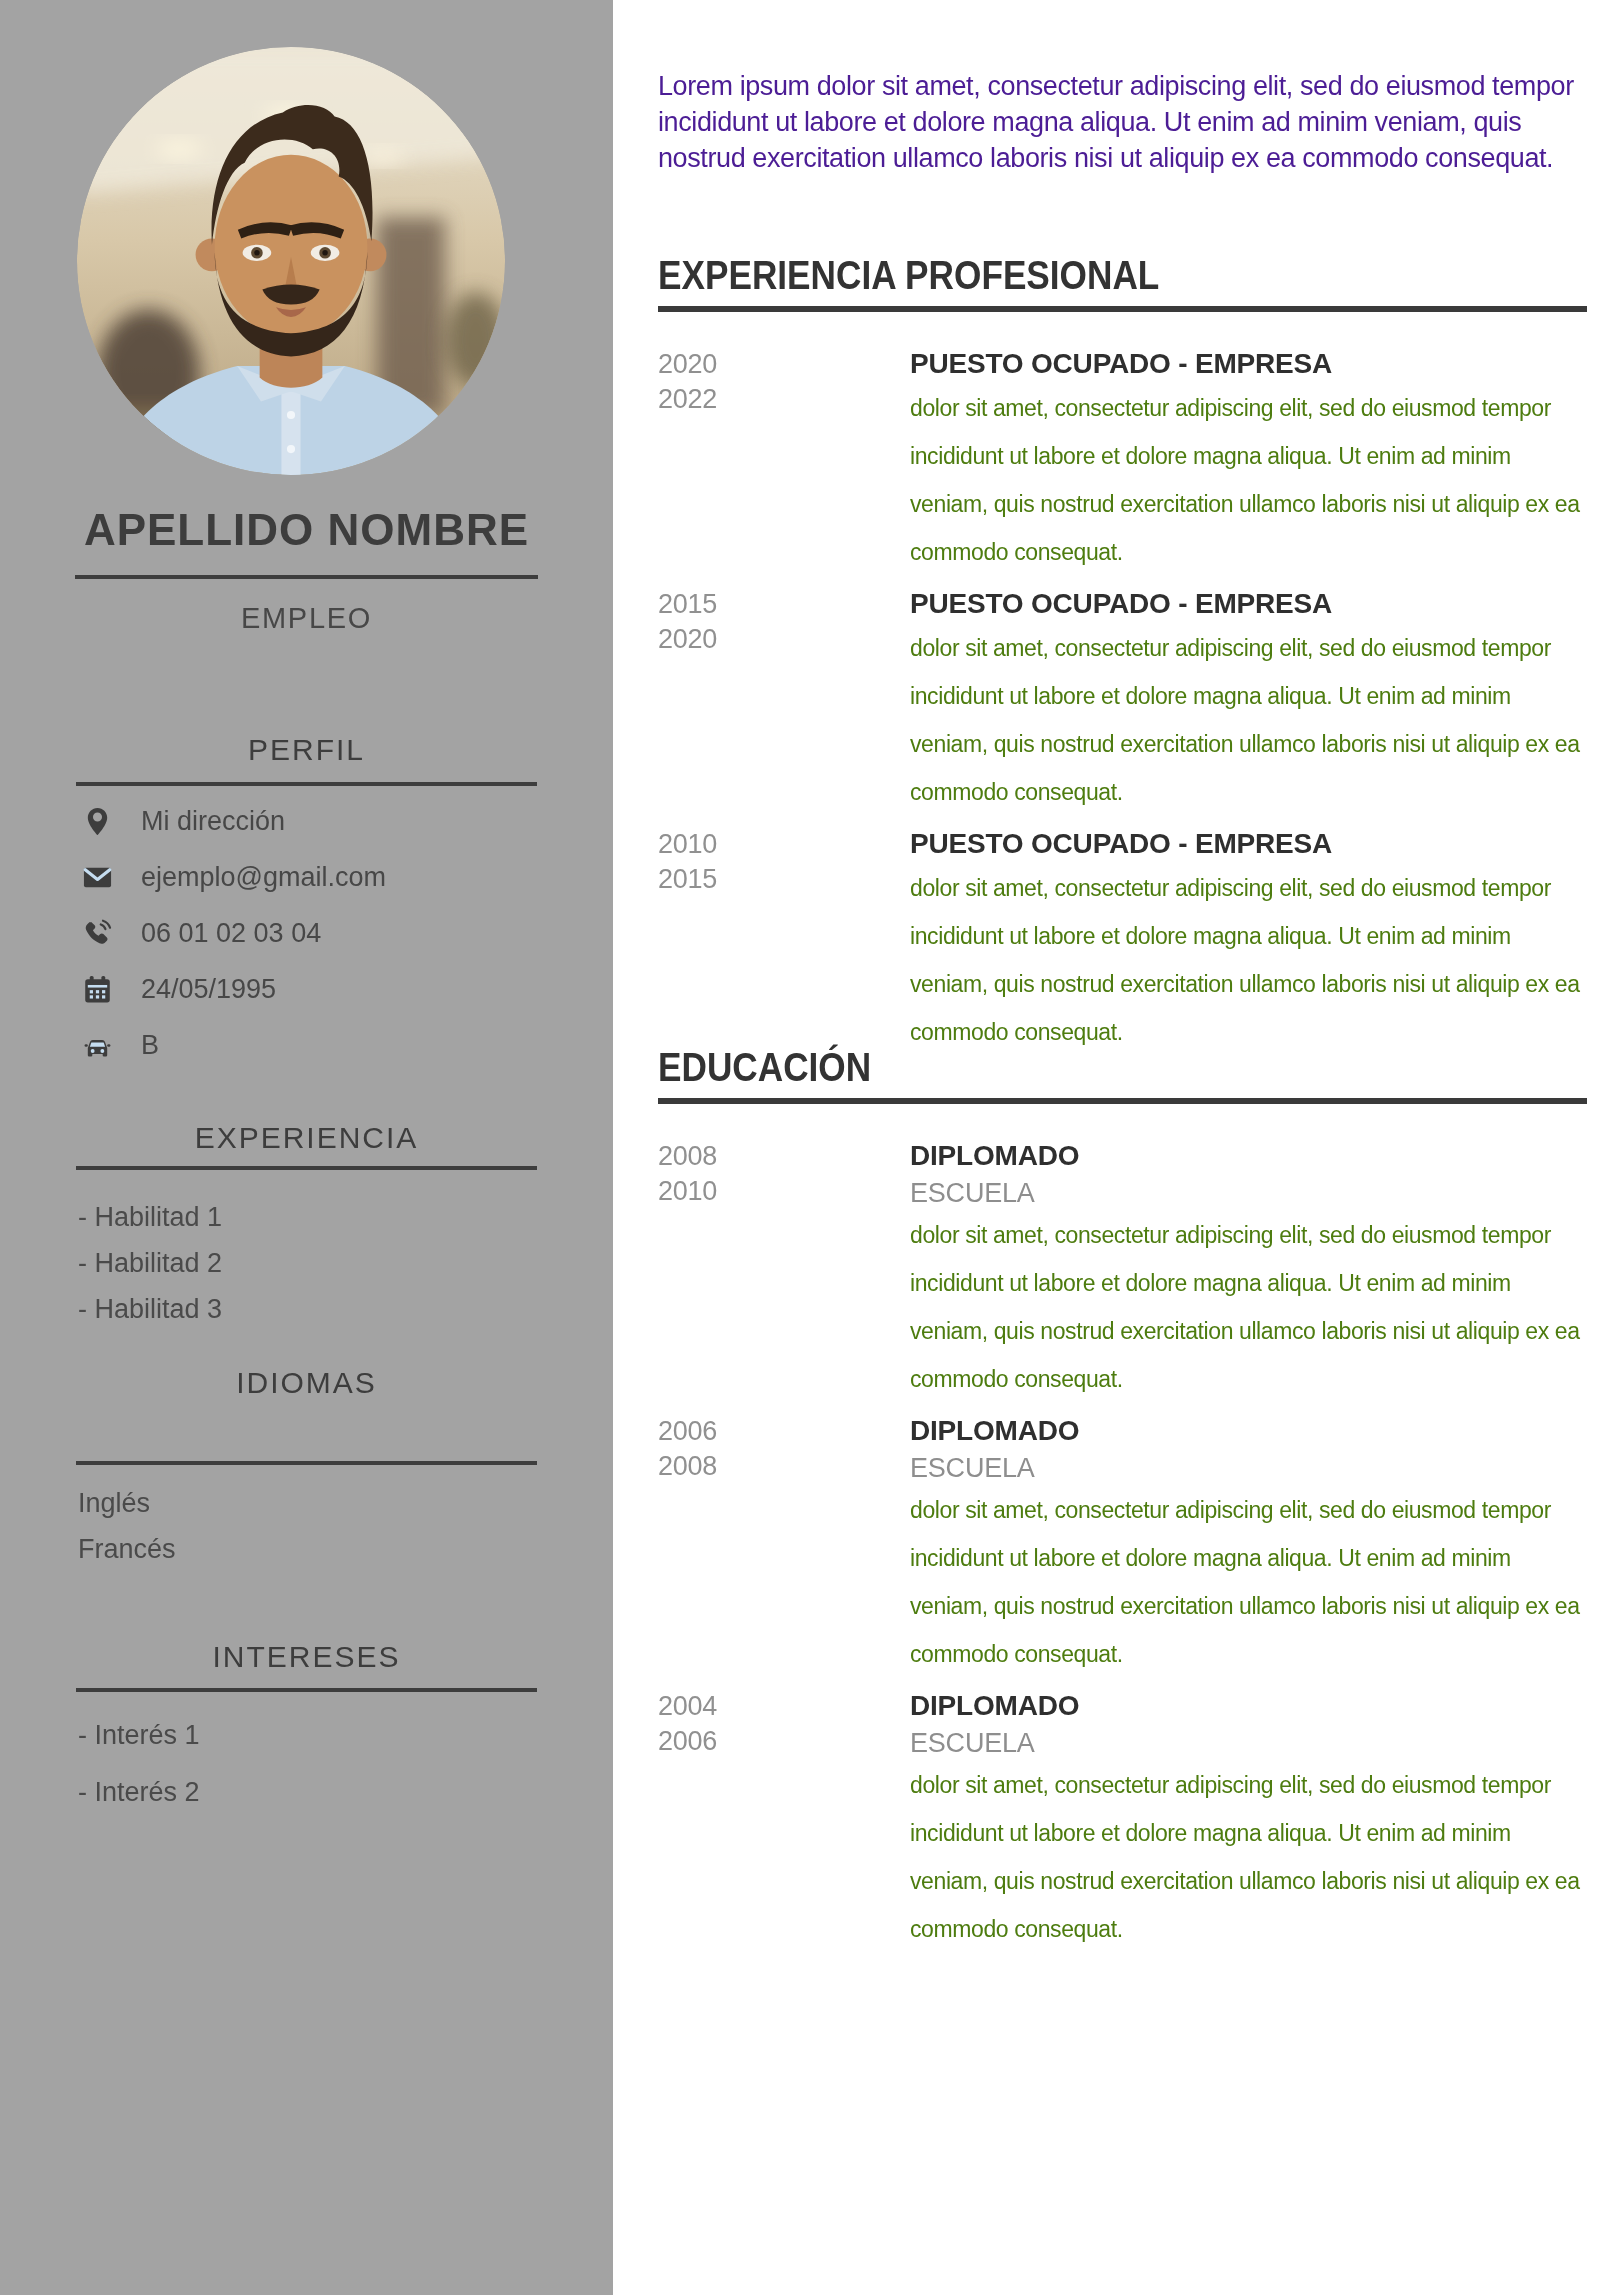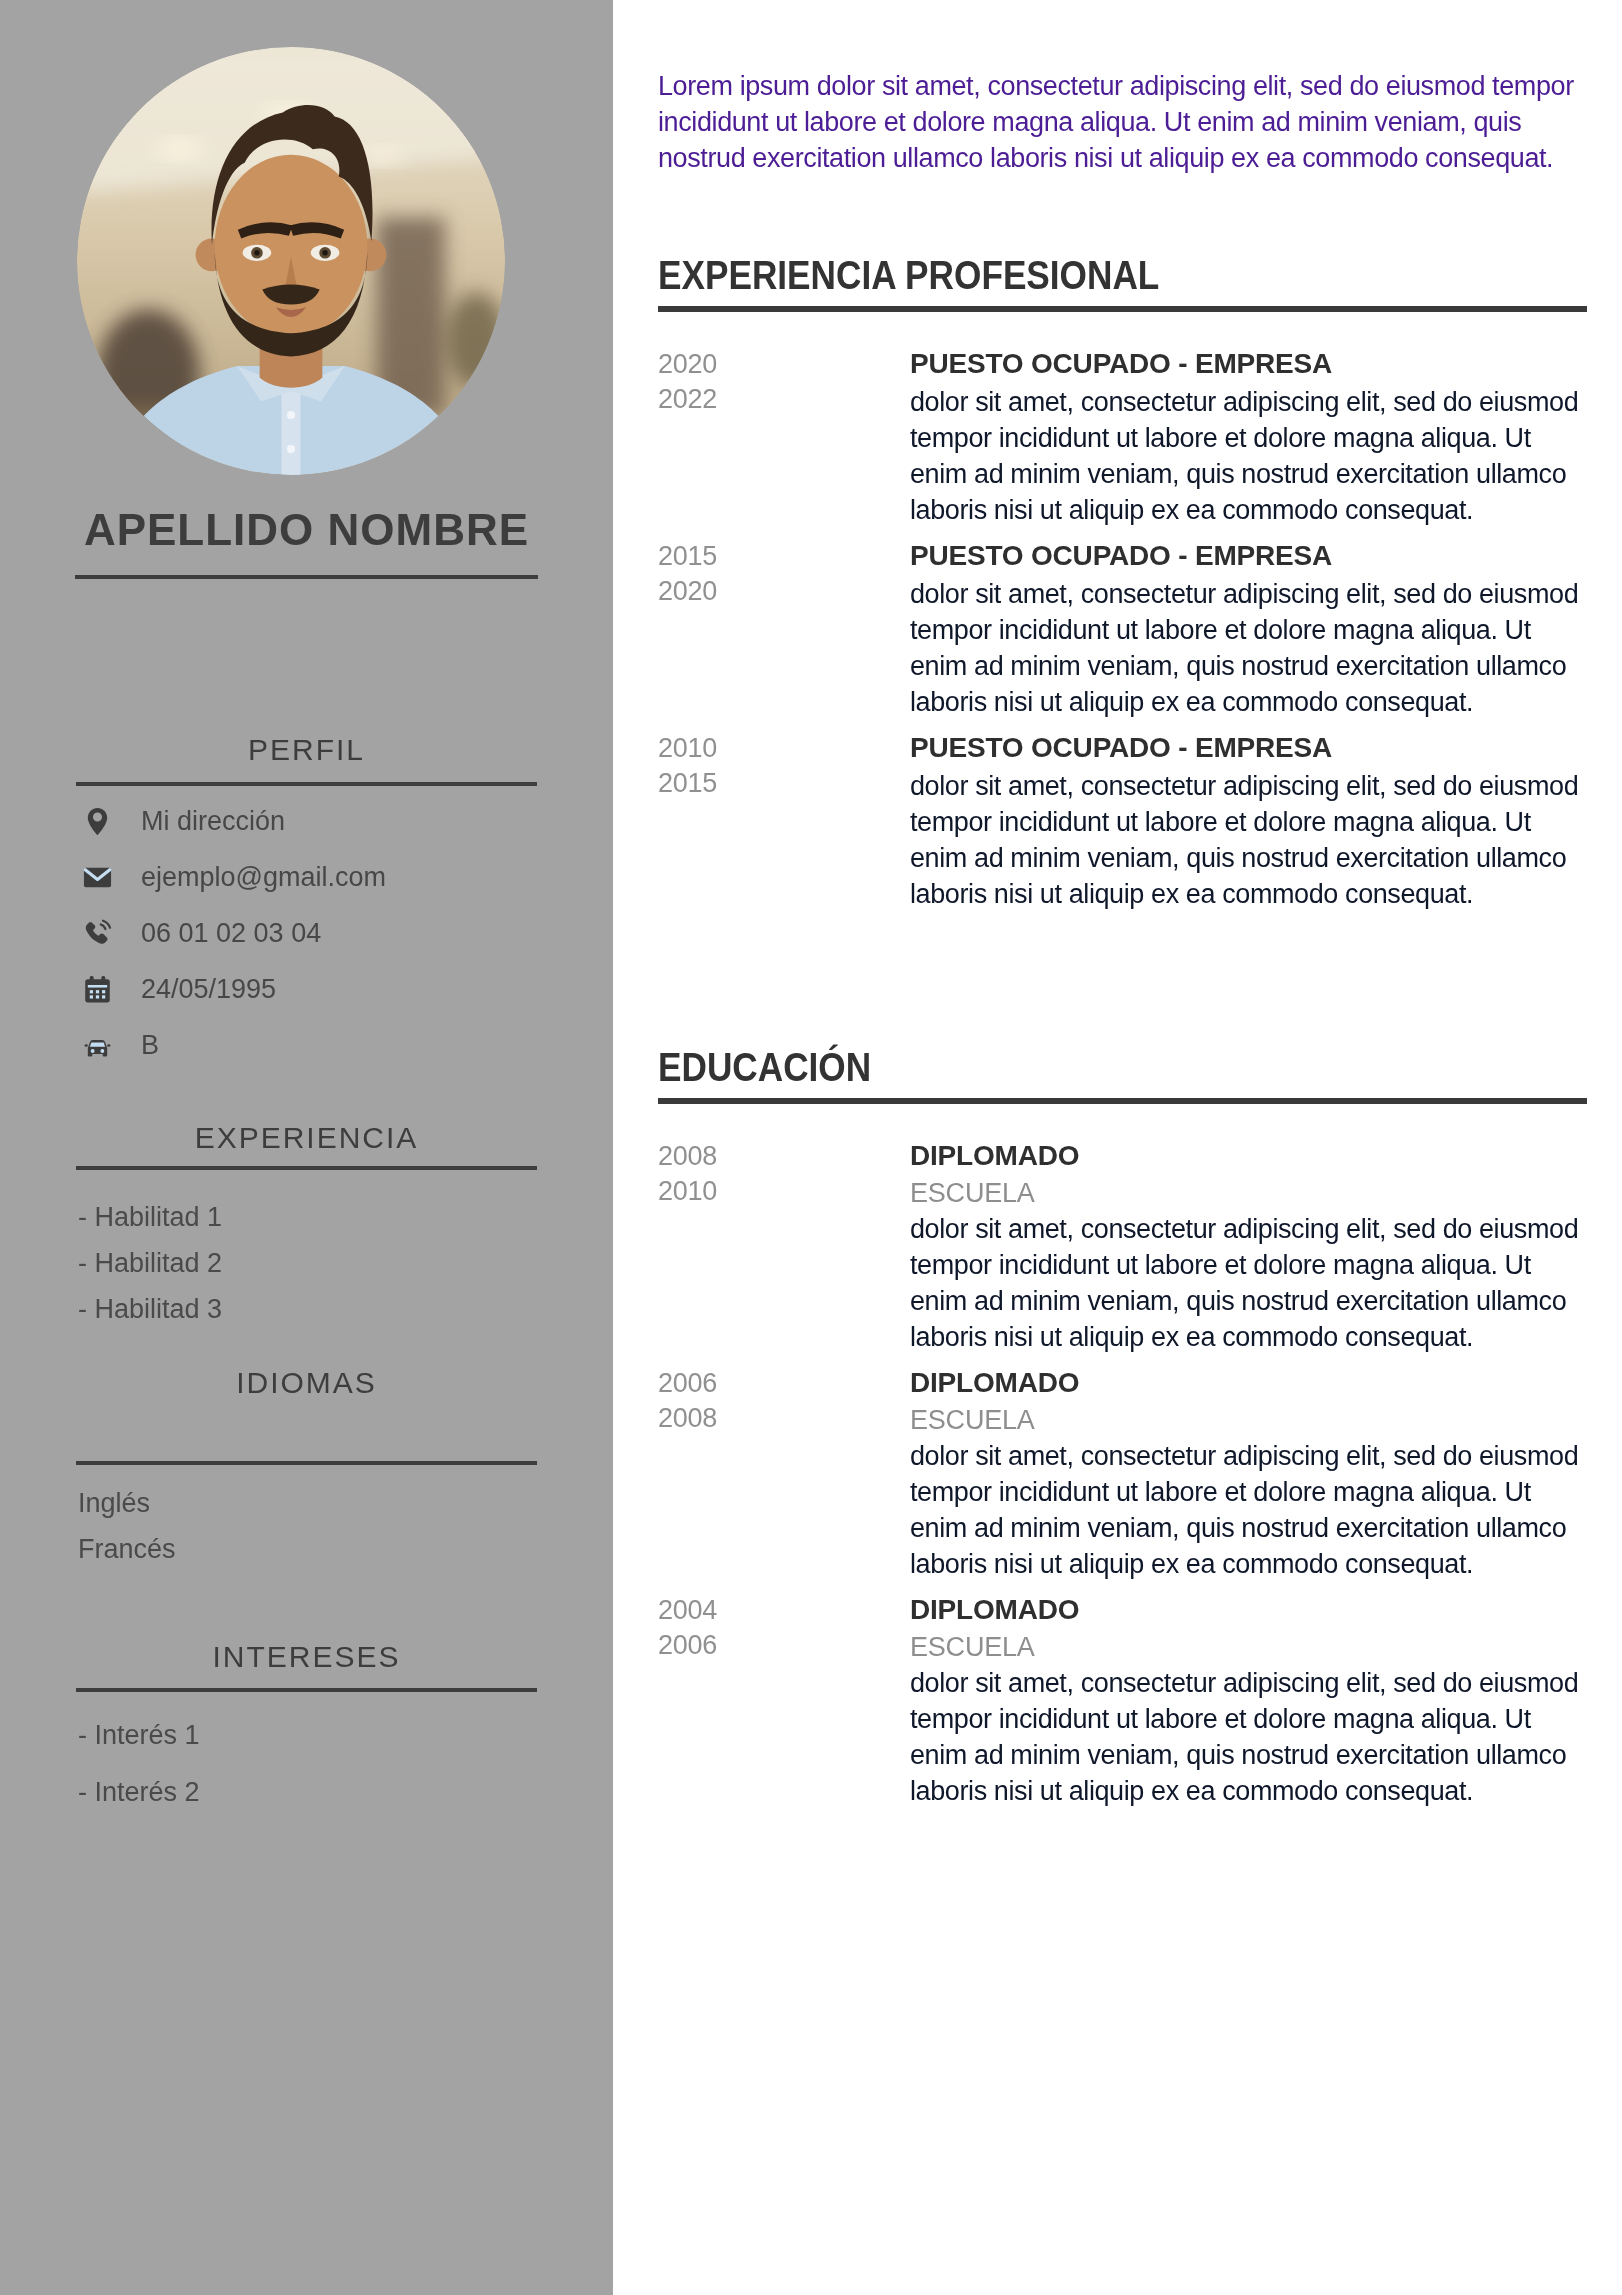--- a/index.html
+++ b/index.html
@@ -36,21 +36,21 @@
   .sec-exp{top:255px;}
   .sec-edu{top:1047px;}
   .main-title{font-size:40px;font-weight:700;color:#333333;line-height:1;
     transform:scaleX(0.88);transform-origin:left;white-space:nowrap;}
   .main-rule{height:5.5px;background:#3a3a3a;margin-top:11px;}
   .entries{margin-top:35px;}
   .entry{display:grid;grid-template-columns:252px 1fr;margin-bottom:11px;}
   .years{font-size:27px;color:#909090;line-height:35px;letter-spacing:-0.3px;}
   .entry-title{font-size:28px;font-weight:700;color:#2f2f2f;line-height:33px;margin-bottom:4.1px;letter-spacing:-0.2px;}
   .entry-school{font-size:27px;color:#8e8e8e;line-height:35px;letter-spacing:-0.2px;}
-  .entry-body{font-size:27px;color:#0f172a;line-height:36px;letter-spacing:-0.4px;}
+  .entry-body{font-size:23px;color:#4d7c0f;line-height:48px;letter-spacing:-0.4px;}
 </style>
 </head>
 <body>
 
 <div class="page">
 
   <div class="sidebar">
 
     <div class="photo-wrap">
       <svg viewBox="0 0 628 628">
@@ -111,20 +111,21 @@
           <path d="M202 300 C206 400 248 452 314 454 C380 452 422 400 426 300
                    C426 366 398 416 314 420 C230 416 202 366 202 300 Z" fill="#35261a"></path>
           <path d="M272 356 q42 -15 84 0 q-9 22 -42 22 q-33 0 -42 -22 z" fill="#35261a"></path>
           <path d="M292 382 q22 8 44 0 q-9 14 -22 14 q-13 0 -22 -14 z" fill="#a8674a"></path>
         </g>
       </svg>
     </div>
 
     <div class="name">APELLIDO NOMBRE</div>
     <div class="name-rule"></div>
+    <div class="role">EMPLEO</div>
 
     <div class="side-title" style="top:735px;">PERFIL</div>
     <div class="side-rule" style="top:782px;"></div>
     <div class="contact">
       <div class="contact-row">
         <span class="contact-icon">
           <svg viewBox="0 0 48 48">
               <path d="M24 3c-8.3 0-15 6.7-15 15 0 11 15 27 15 27s15-16 15-27c0-8.3-6.7-15-15-15zm0 21a7 7 0 1 1 0-14 7 7 0 0 1 0 14z"></path>
             </svg>
         </span>

